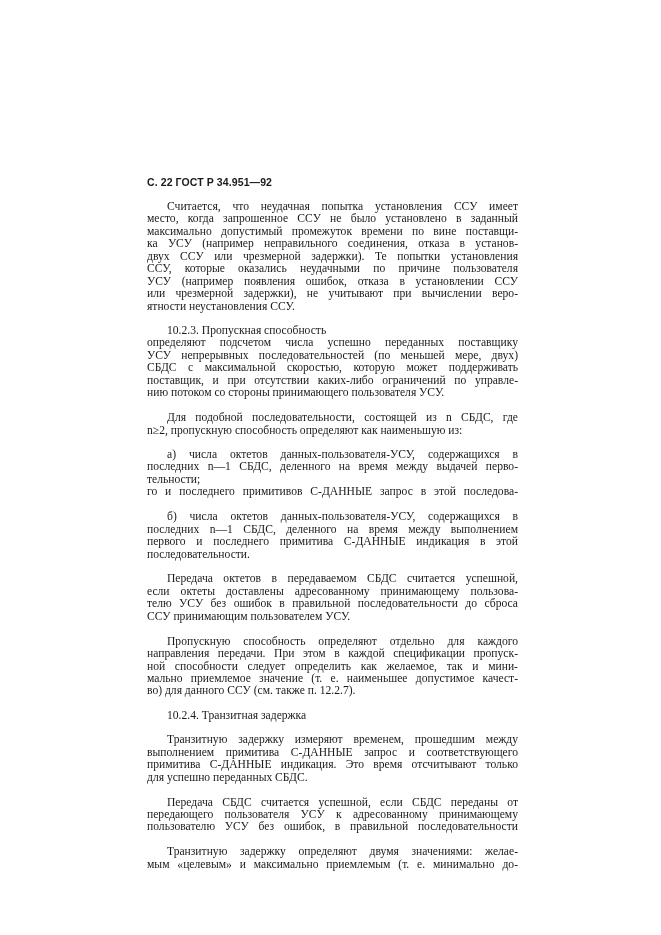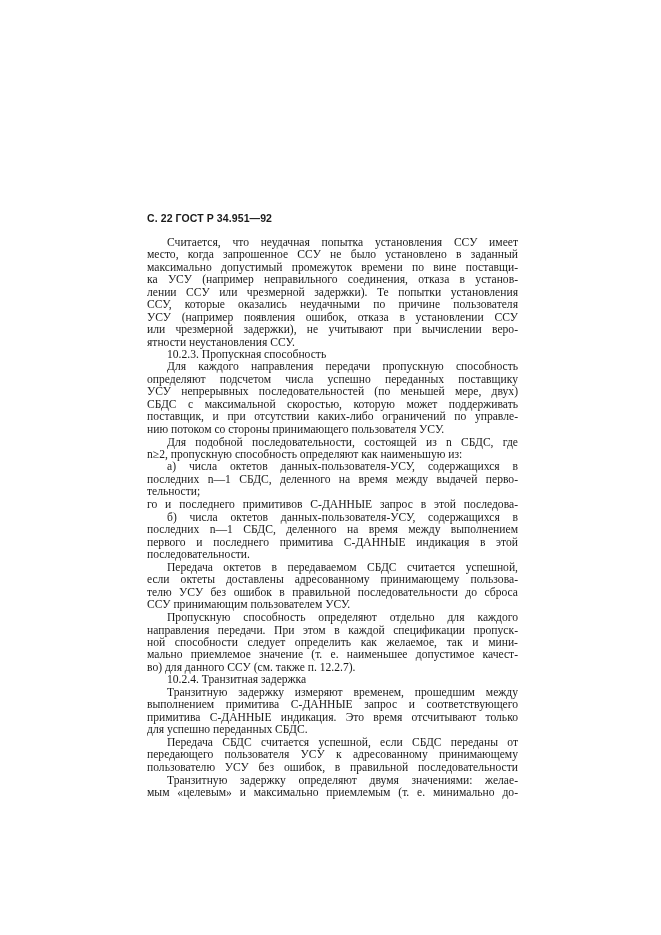--- a/index.html
+++ b/index.html
@@ -13,64 +13,62 @@
       color: #1a1a1a;
     }
     .running-head {
       font-family: "Liberation Sans", "DejaVu Sans", sans-serif;
       font-weight: bold;
       font-size: 10.5px;
       letter-spacing: 0.1px;
       height: 13px;
       margin-bottom: 12px;
       white-space: nowrap;
-      margin-top: 36px;
     }
     .body { font-size: 11.6px; line-height: 12.45px; }
     .line {
       display: block;
       white-space: nowrap;
       text-align: justify;
       text-align-last: justify;
       height: 12.45px;
       overflow: visible;
     }
     .line.last { text-align-last: left; }
-    .indent { padding-left: 20px; }
+    .indent { padding-left: 20px; margin-top: 12px; }
     .para-gap { height: 0.5px; }
     .section-title .num { font-style: normal; }
     .section-title .title { }
   </style>
 </head>
 <body>
 
 <div class="page">
   <div class="running-head">С. 22 ГОСТ Р 34.951—92</div>
 
   <div class="body">
 
     <div class="paragraph">
       <span class="line indent">Считается, что неудачная попытка установления   ССУ имеет</span>
       <span class="line">место, когда запрошенное ССУ не было установлено  в заданный</span>
       <span class="line">максимально допустимый промежуток времени по вине поставщи-</span>
       <span class="line">ка УСУ (например неправильного соединения, отказа в установ-</span>
-      <span class="line">лении ССУ или чрезмерной задержки). Те попытки установления</span>
+      <span class="line">двух ССУ или чрезмерной задержки). Те попытки установления</span>
       <span class="line">ССУ, которые оказались неудачными  по причине   пользователя</span>
       <span class="line">УСУ (например появления ошибок, отказа в установлении  ССУ</span>
       <span class="line">или чрезмерной задержки), не учитывают при вычислении   веро-</span>
       <span class="line last">ятности неустановления ССУ.</span>
     </div>
 
     <div class="line last indent section-title">
       <span class="num">10.2.3.</span>
       <span class="title">Пропускная способность</span>
     </div>
 
     <div class="paragraph">
-      <span class="line indent">Для каждого направления передачи пропускную  способность</span>
       <span class="line">определяют подсчетом числа успешно   переданных  поставщику</span>
       <span class="line">УСУ непрерывных последовательностей (по меньшей мере, двух)</span>
       <span class="line">СБДС с максимальной скоростью, которую может поддерживать</span>
       <span class="line">поставщик, и при отсутствии каких-либо ограничений по управле-</span>
       <span class="line last">нию потоком со стороны принимающего пользователя УСУ.</span>
     </div>
     <div class="para-gap"></div>
 
     <div class="paragraph">
       <span class="line indent">Для подобной последовательности, состоящей из n СБДС, где</span>

